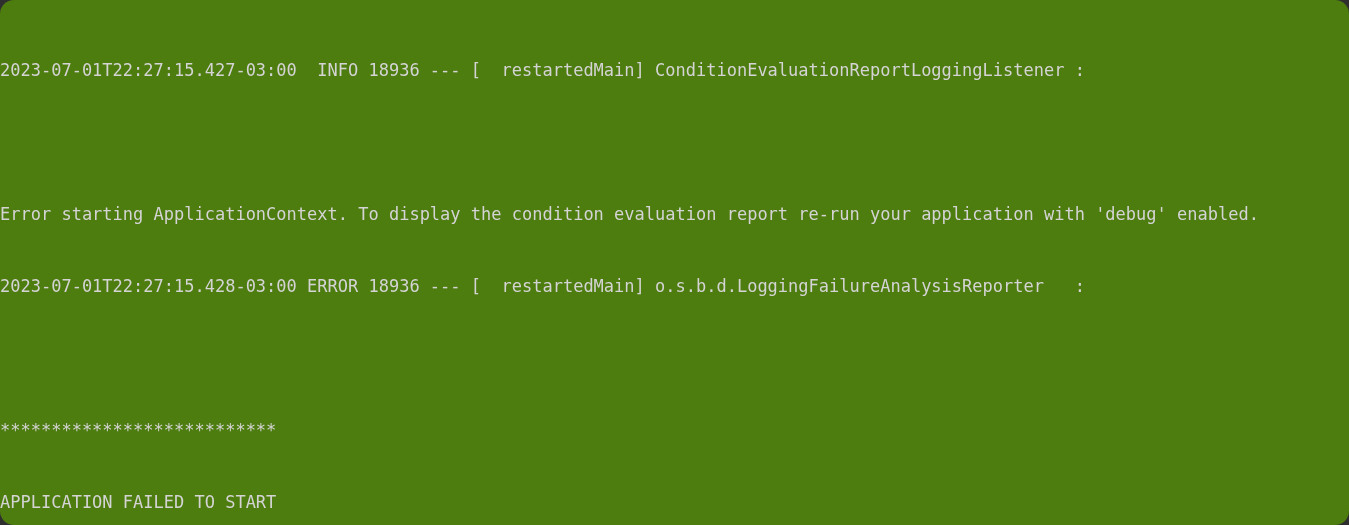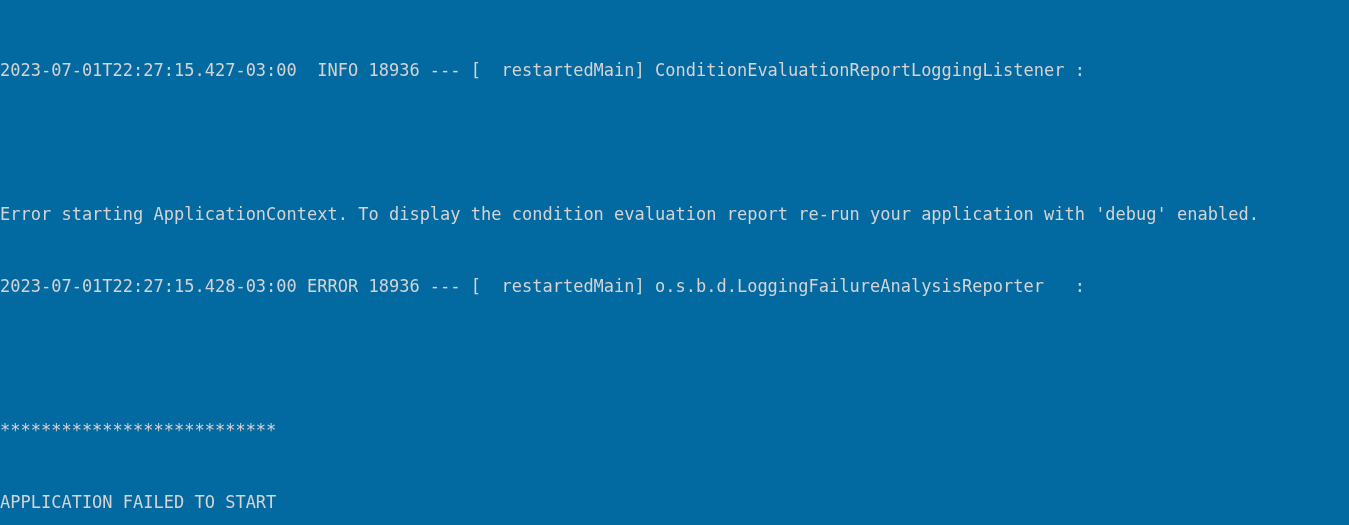--- a/index.html
+++ b/index.html
@@ -11,29 +11,30 @@
   body {
     width: 1349px;
     height: 525px;
     overflow: hidden;
     font-family: "DejaVu Sans Mono", "Liberation Mono", monospace;
   }
   #terminal {
     position: relative;
     width: 1349px;
     height: 525px;
-    background: #0369a1;
+    background: #4d7c0f;
     color: #d4d4d4;
     font-family: "DejaVu Sans Mono", "Liberation Mono", monospace;
     font-size: 17px;
     line-height: 24px;
     white-space: pre;
     overflow: hidden;
     box-sizing: border-box;
     padding: 0;
+    border-radius: 14px;
   }
   
   #console-lines {
     position: absolute;
     left: 0;
     top: -14px;
     width: 2400px;
   }
   .line {
     display: block;

